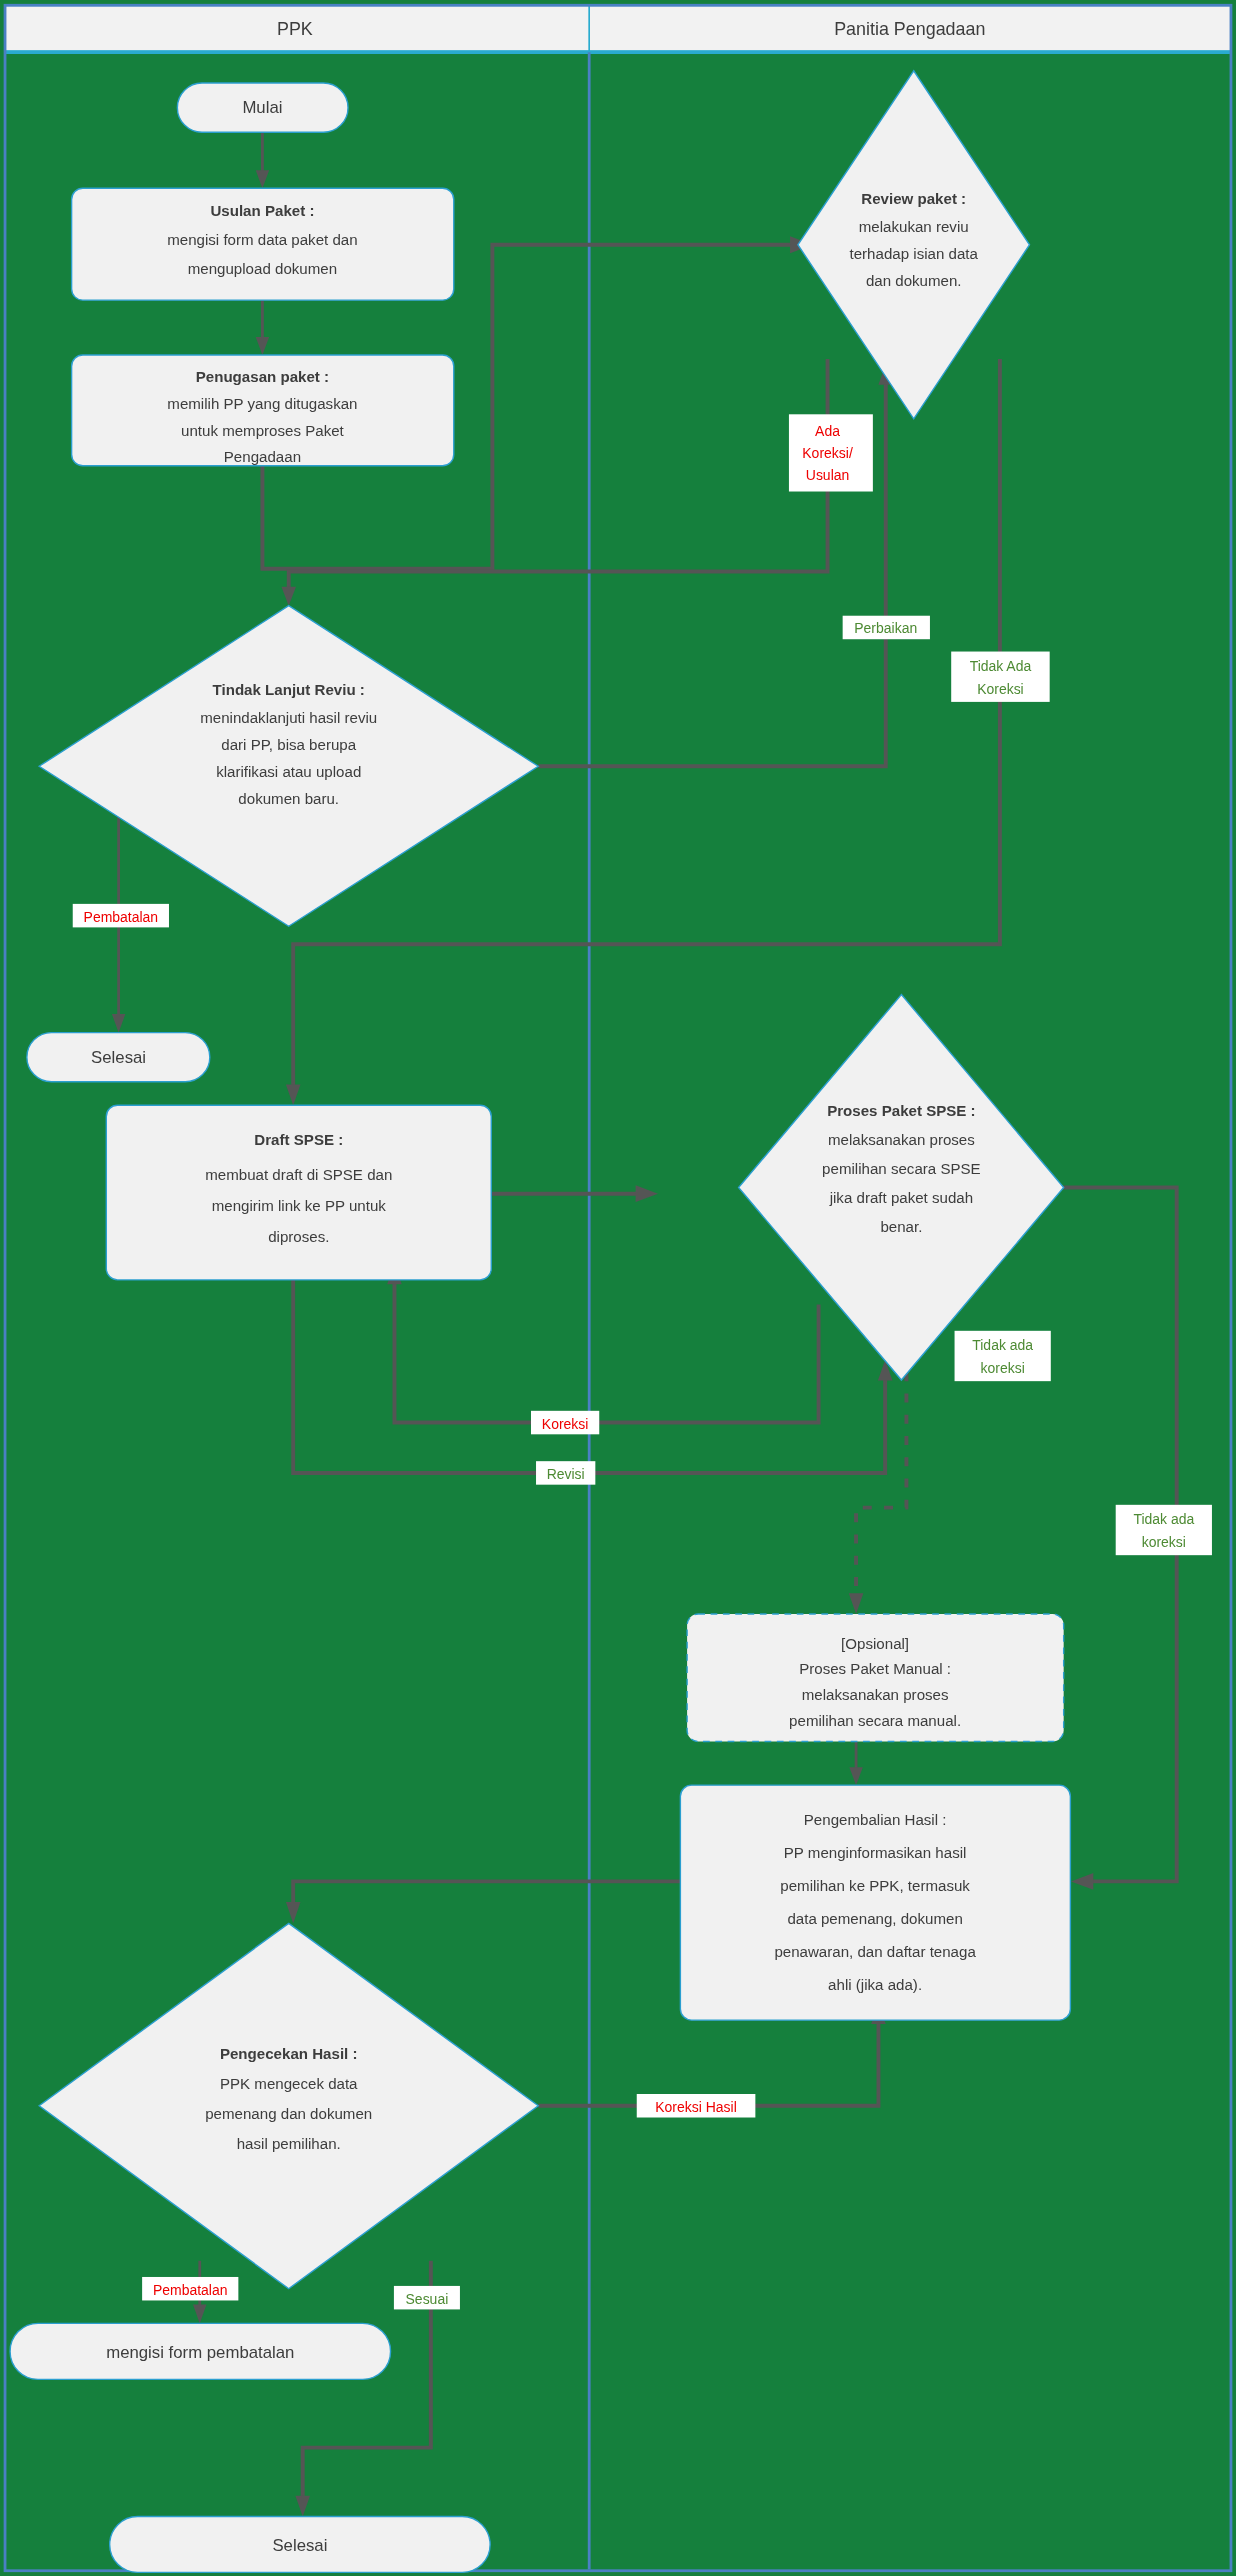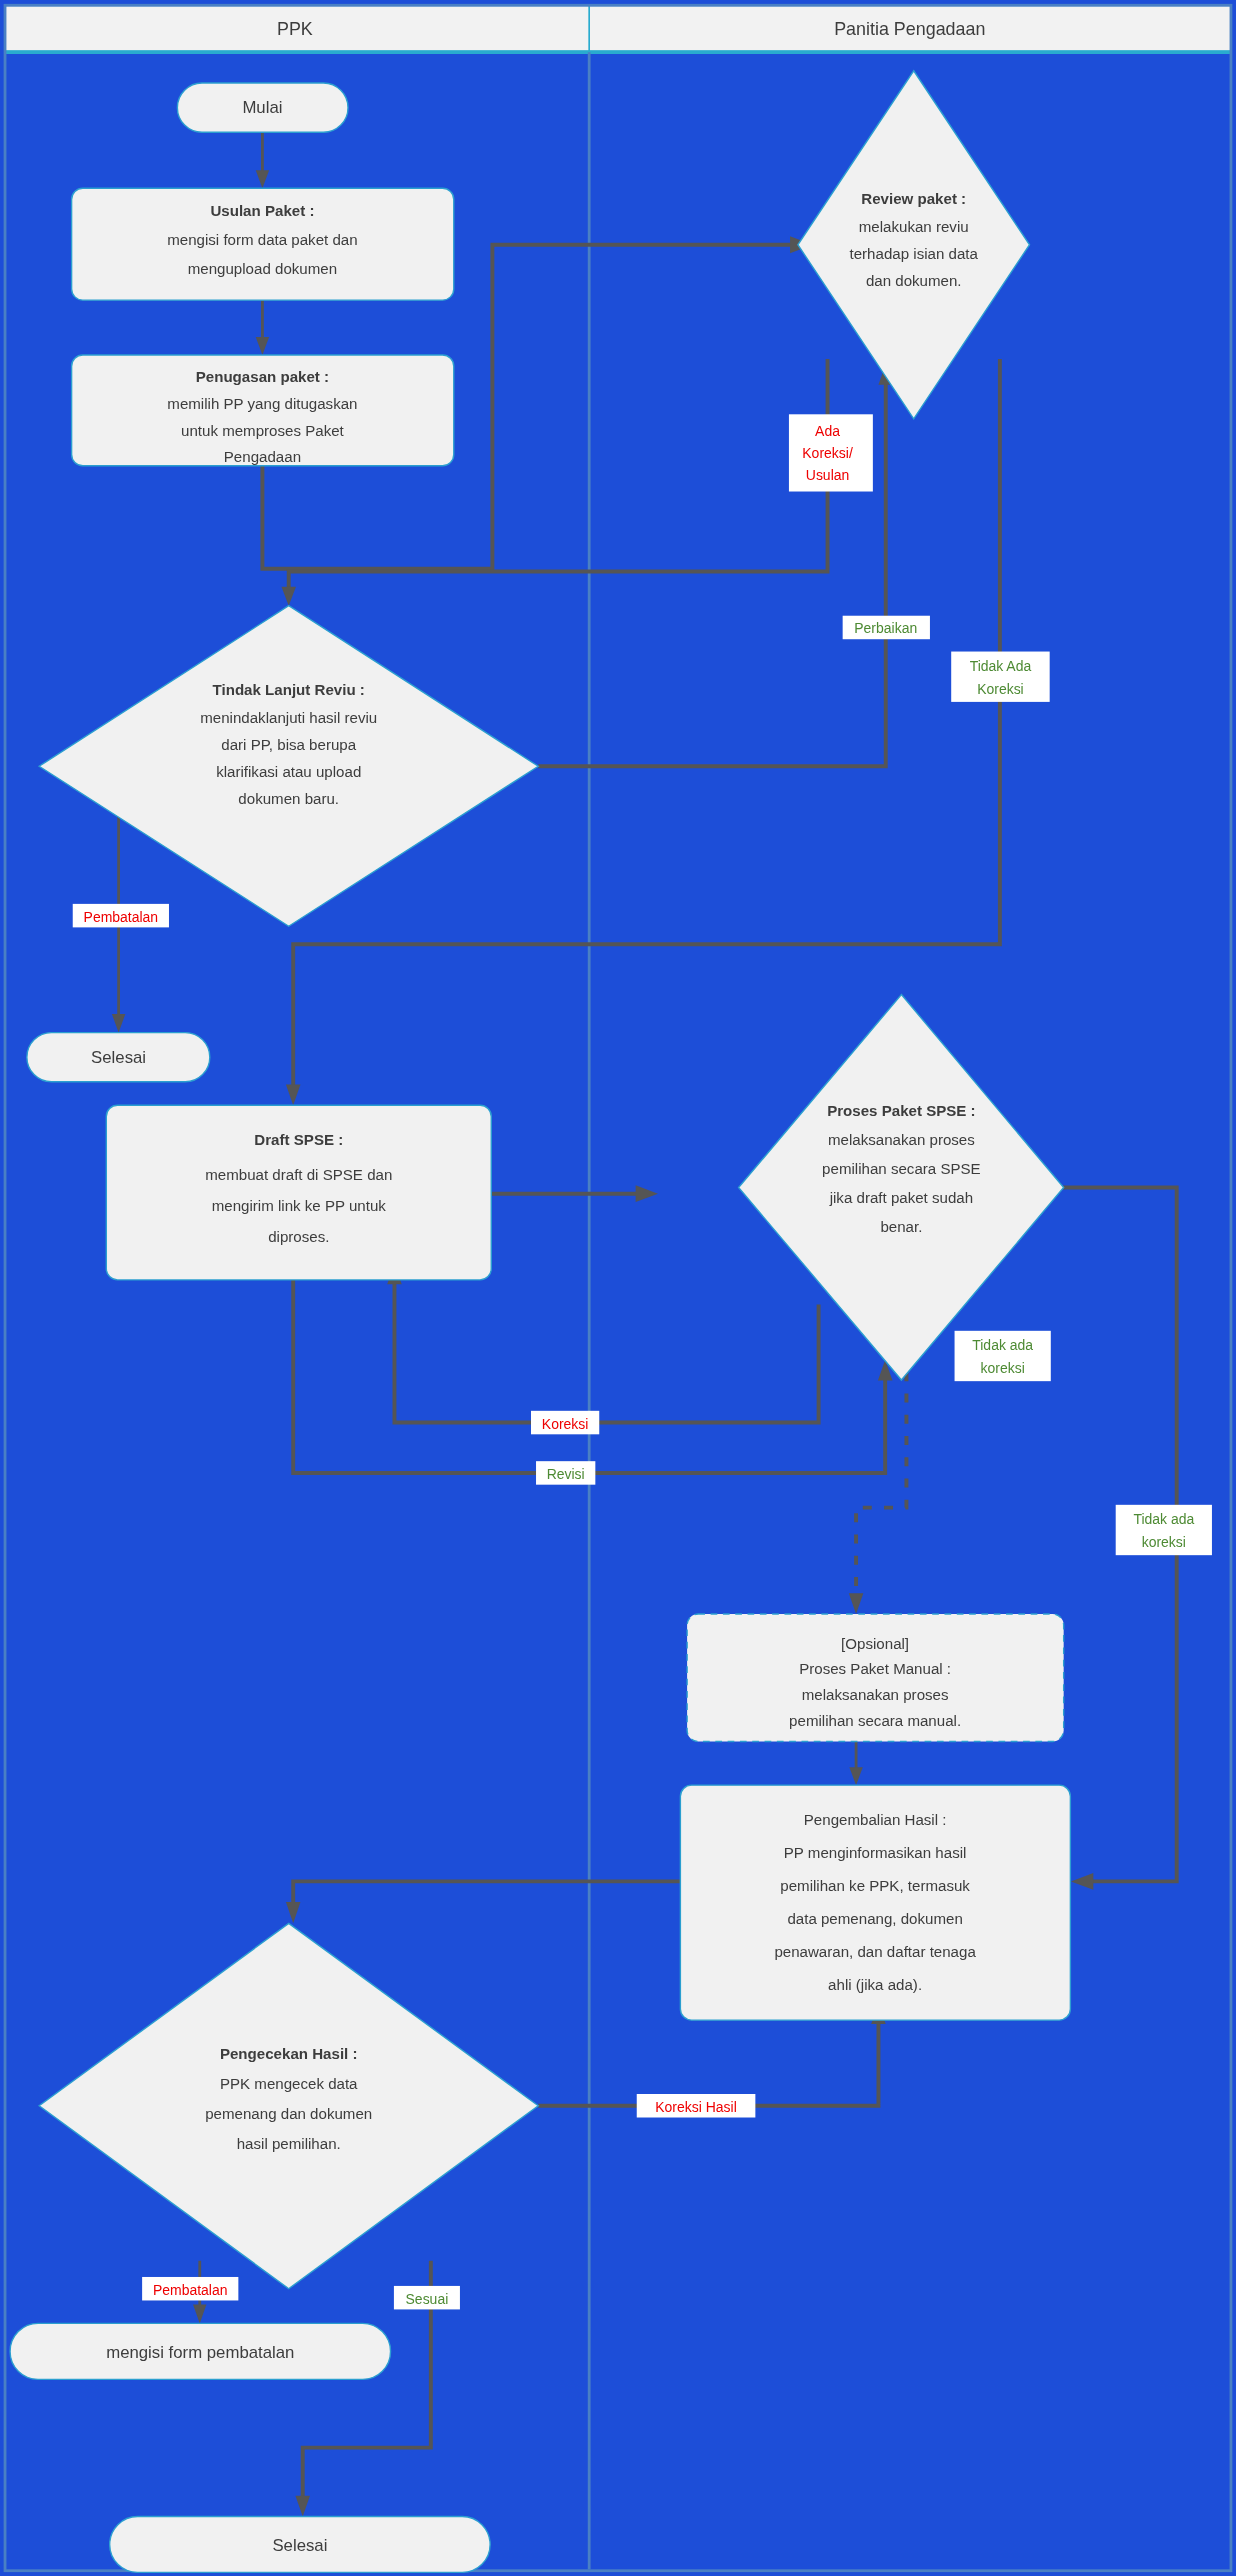--- a/index.html
+++ b/index.html
@@ -7,21 +7,21 @@
     padding: 0;
     background: #ffffff;
   }
   body {
     font-family: "Liberation Sans", sans-serif;
   }
   #canvas-wrap {
     position: relative;
     width: 1236px;
     height: 2576px;
-    background: #1d4ed8;
+    background: #15803d;
     overflow: hidden;
   }
   svg#flow {
     position: absolute;
     left: 0;
     top: 0;
     width: 1236px;
     height: 2576px;
     display: block;
   }

